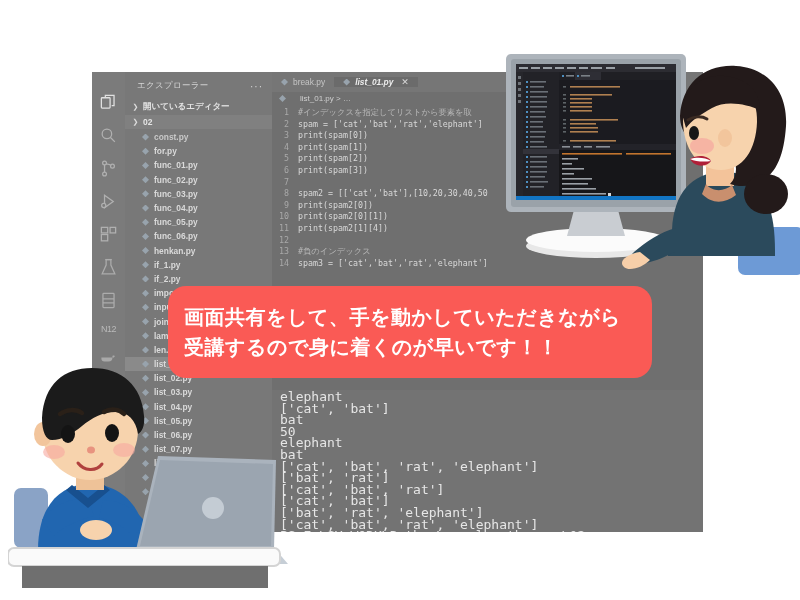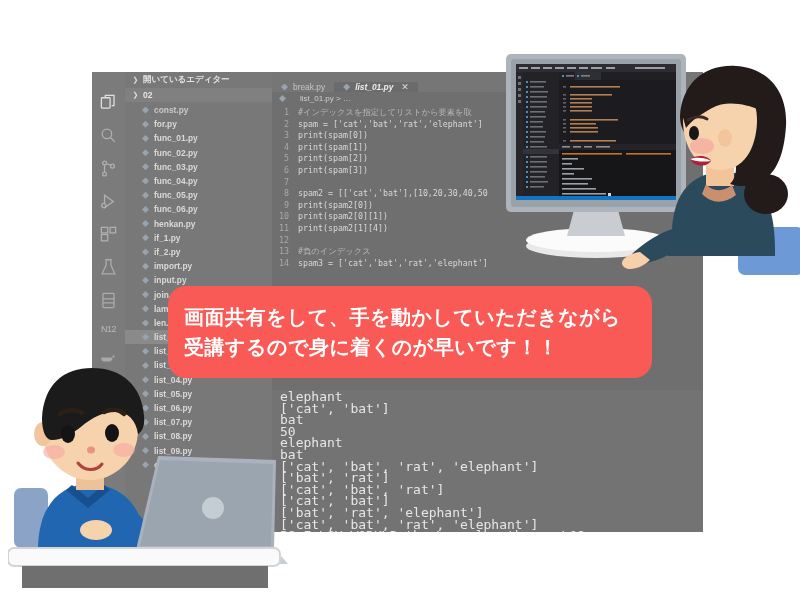--- a/index.html
+++ b/index.html
@@ -51,21 +51,21 @@
   .frow.sel { background:#8a8a8a; }
   .pyico {
     width:7px; height:7px; flex:none;
     background:#7fa8c9;
     clip-path: polygon(50% 0%, 100% 50%, 50% 100%, 0% 50%);
   }
   .frow.cut { color:#c9c9c9; }
 
   
   .editorcol { flex:1; height:100%; display:flex; flex-direction:column; background:#6f6f6f; }
-  .tabbar { height:20px; background:#767676; display:flex; align-items:flex-end; }
+  .tabbar { height:20px; background:#767676; display:flex; align-items:center; }
   .tab {
     display:flex; align-items:center; gap:5px; padding:0 9px;
     font-size:8.4px; color:#c5c5c5; background:#767676;
   }
   .tab.active { background:#6b6b6b; color:#ededed; font-style:italic; font-weight:bold; }
   .tab .x { font-size:9px; margin-left:3px; color:#d8d8d8; }
   .breadcrumb {
     display:flex; align-items:center; gap:14px; height:13px;
     padding-left:7px; font-size:8px; color:#cfcfcf;
   }
@@ -148,20 +148,24 @@
           <path d="M5 10h14M5 15h14"></path>
       </svg>
       <span class="act-txt">N12</span>
       <svg class="act-ico dim" viewBox="0 0 24 24" fill="#cfcfcf">
         <path d="M3 12h14a5 5 0 0 1-5 5H7a4 4 0 0 1-4-4z"></path>
           <path d="M17 10c1.4-1 3 .2 3 .2S19.4 13 17 12z"></path>
       </svg>
     </div>
 
     <div class="sidebar">
+      <div class="sb-title">
+        <span>エクスプローラー</span>
+        <span class="sb-dots">···</span>
+      </div>
       <div class="sb-section">
         <span class="chev">❯</span>
         <span>開いているエディター</span>
       </div>
       <div class="sb-section folder">
         <span class="chev">❯</span>
         <span>02</span>
       </div>
       <div class="filelist" id="filelist">
           <div class="frow cut">

